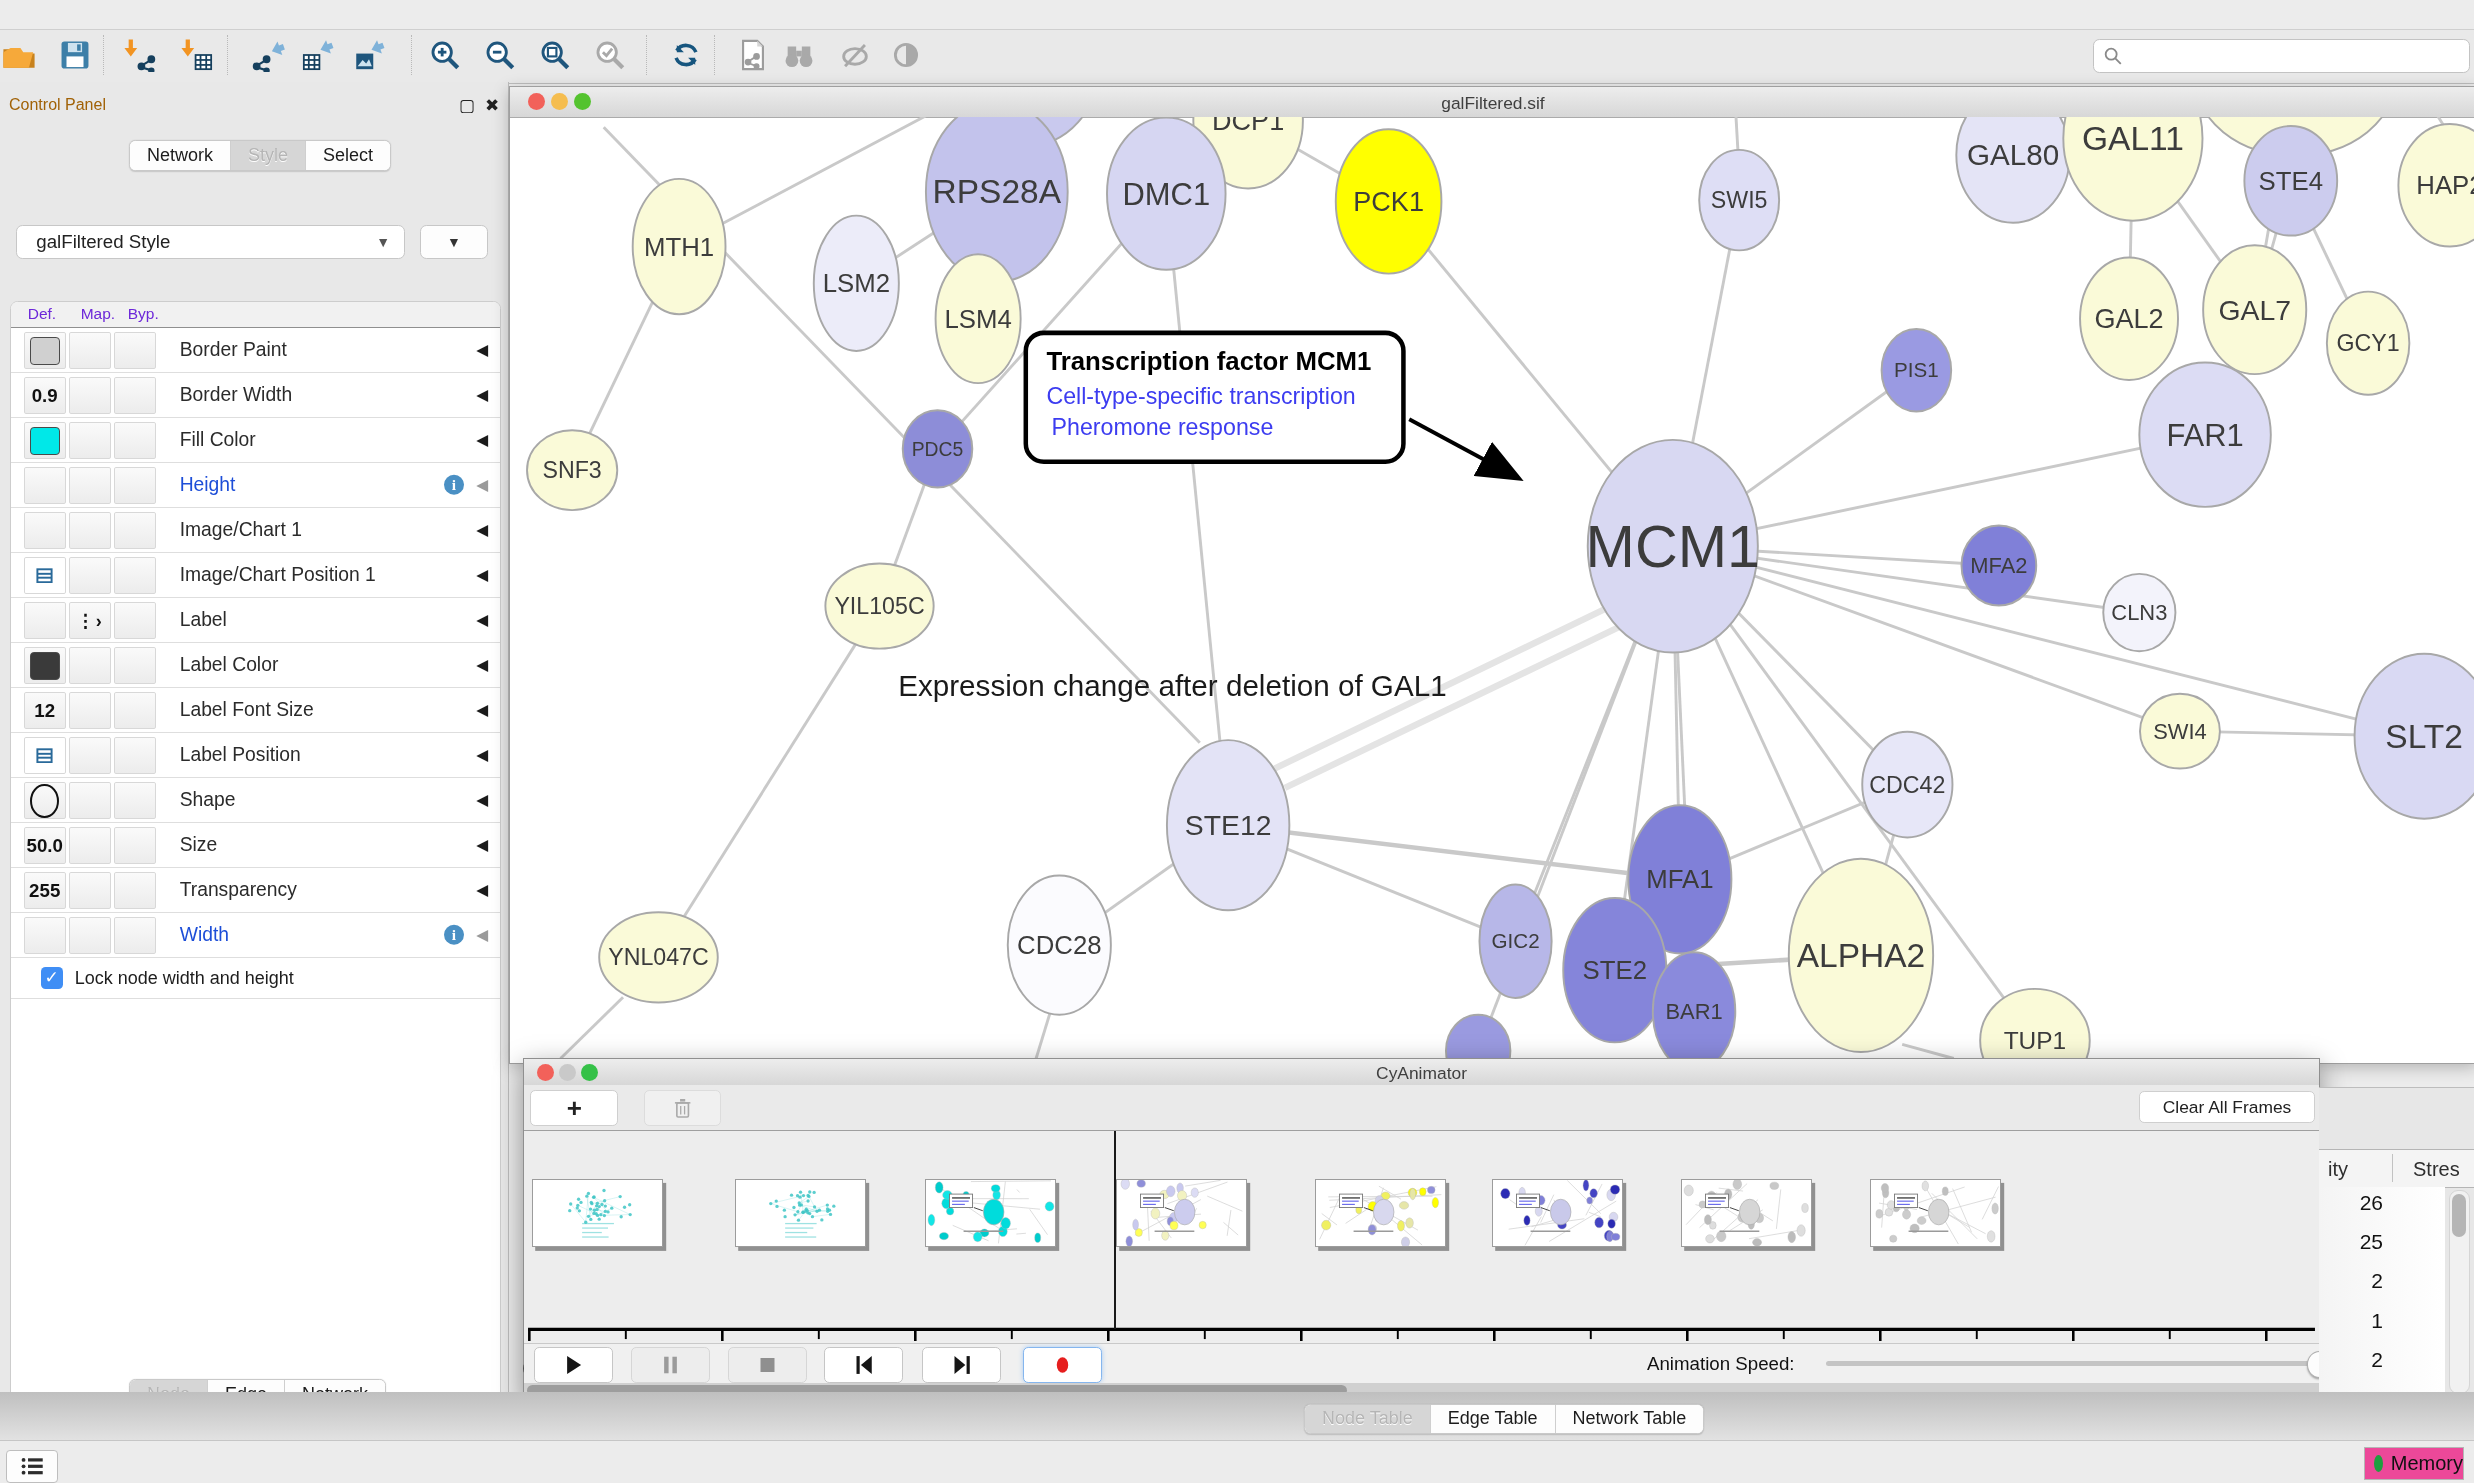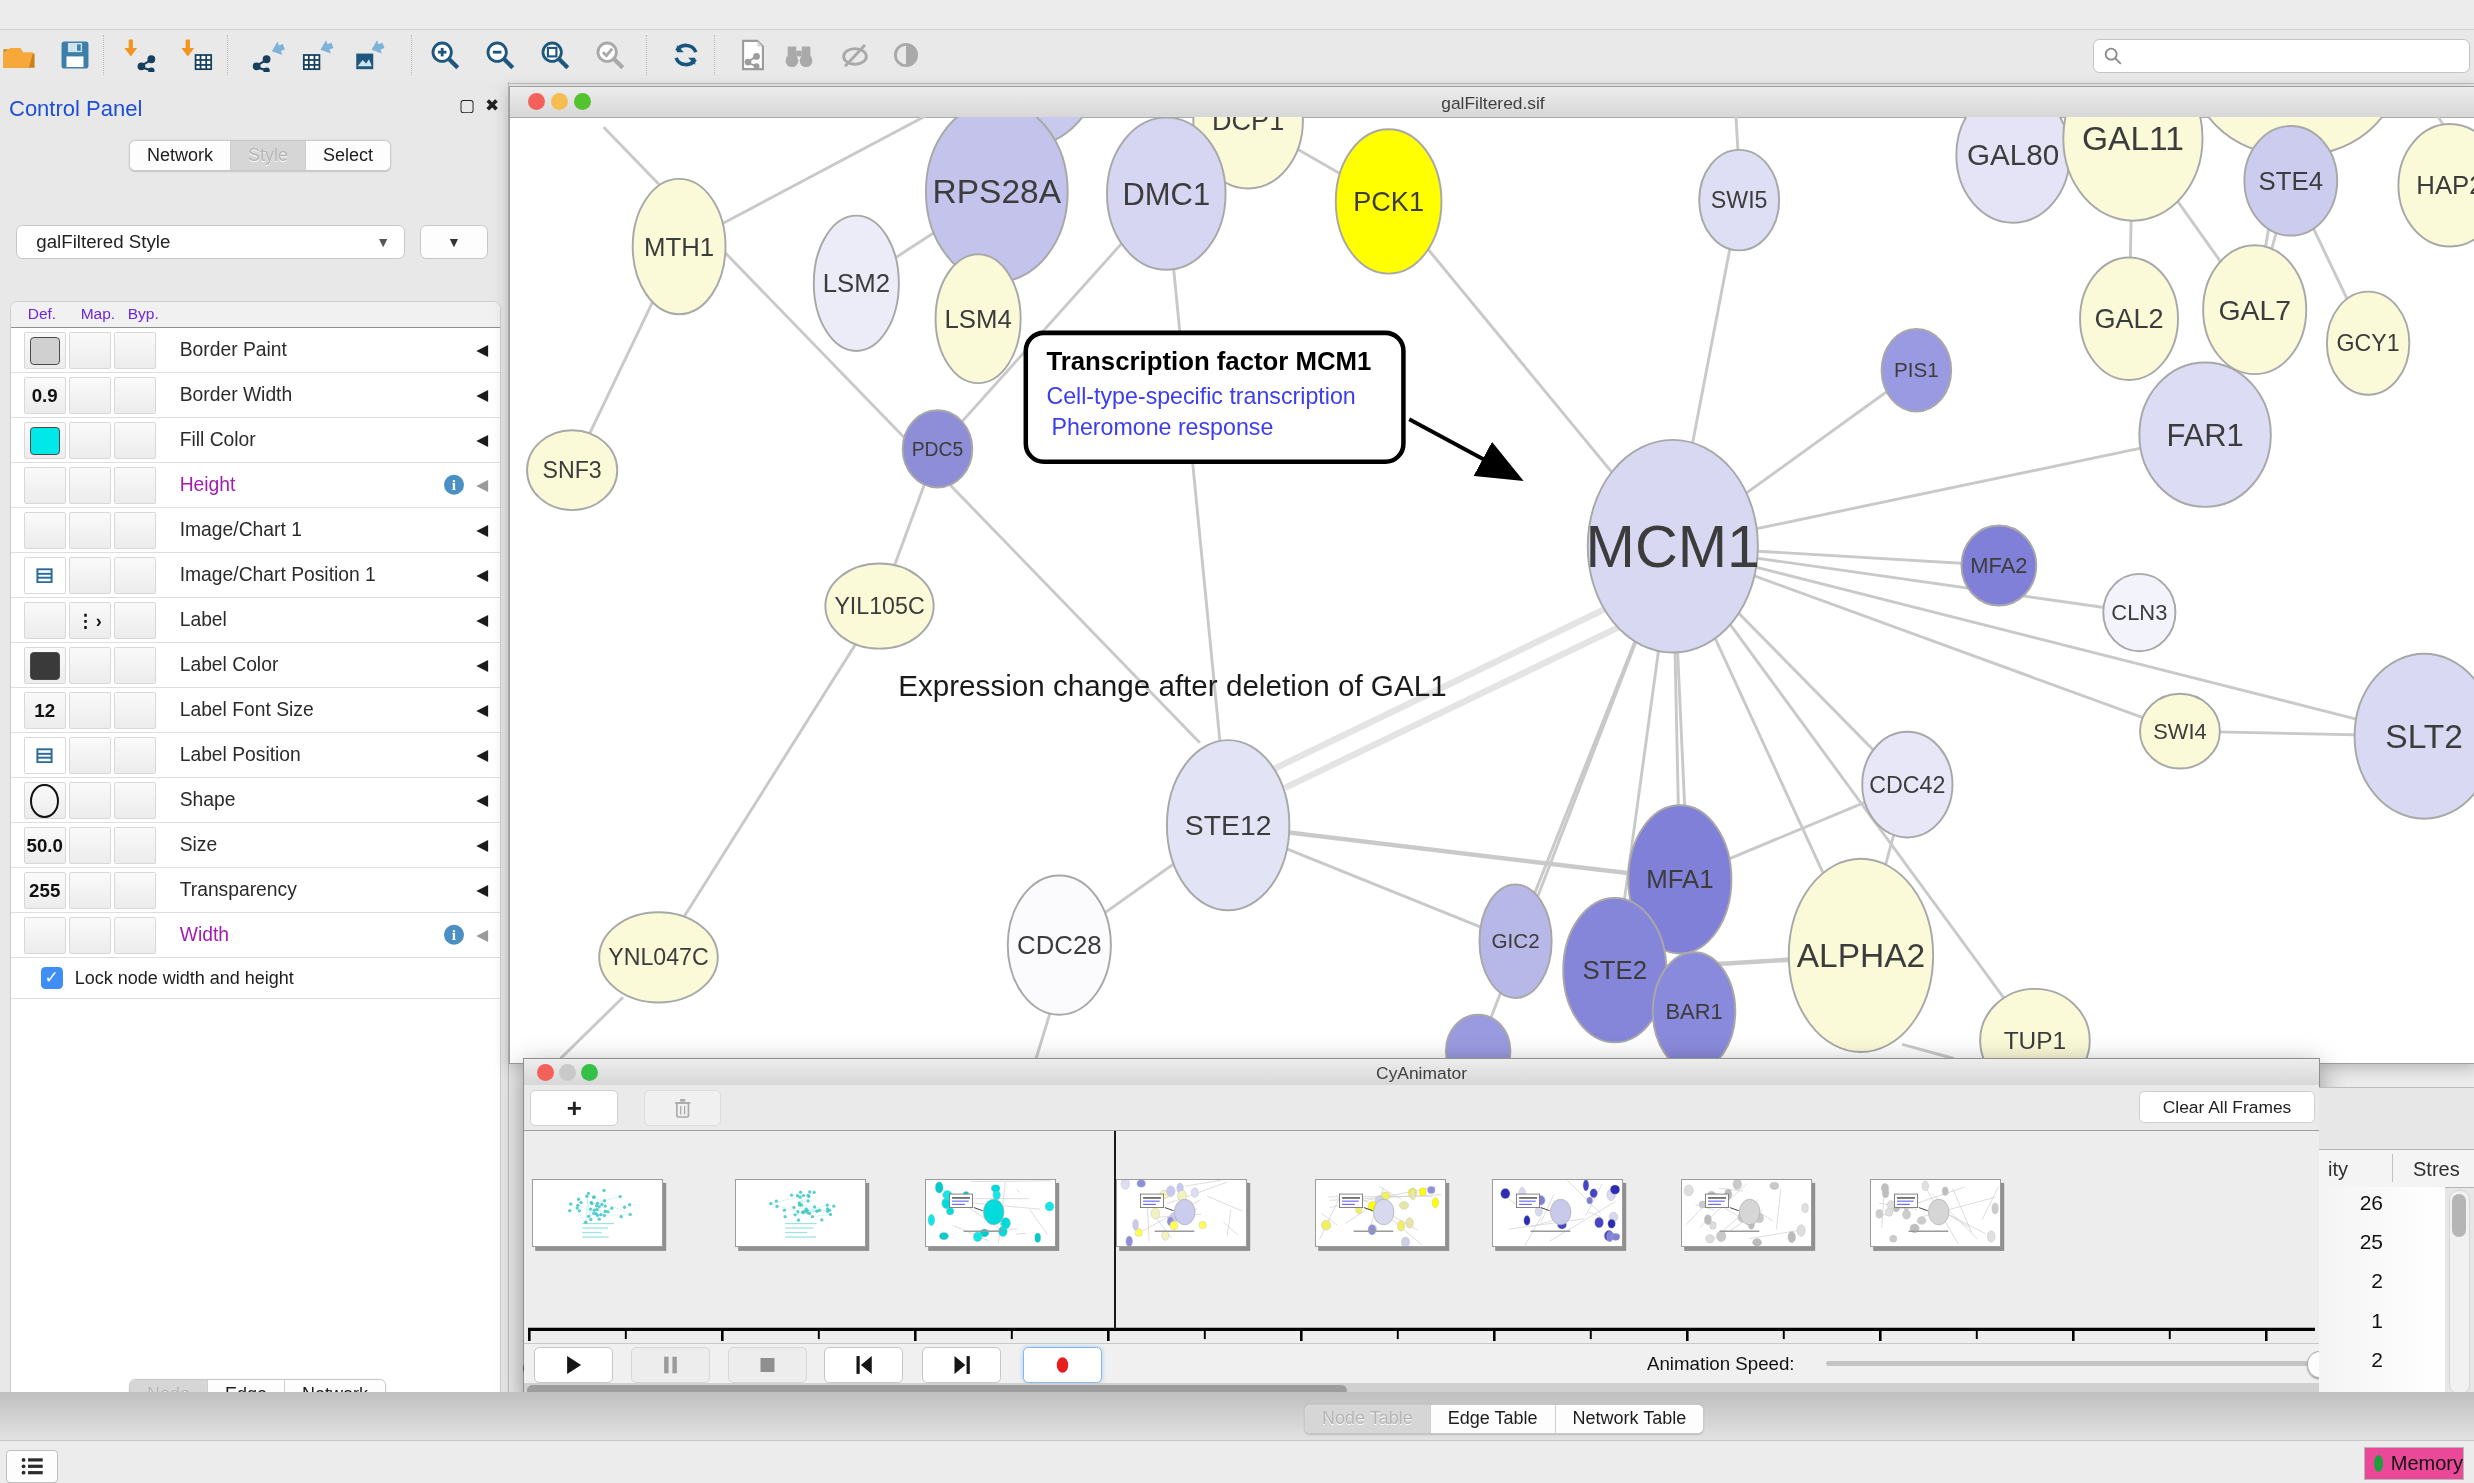--- a/index.html
+++ b/index.html
@@ -9,36 +9,36 @@
   
   #titlebar{left:0;top:0;width:2475px;height:29px;background:#ededed;}
   #app-title{width:100%;text-align:center;top:5.2px;font-size:17.4px;color:#a5a5a5;}
   .app-dot{top:26px;width:15.5px;height:20.6px;border-radius:50%;background:#cbcbcb;}
   #toolbar{left:0;top:29px;width:2475px;height:53px;background:#e9e9e9;border-top:0.6px solid #cfcfcf;border-bottom:0.6px solid #bdbdbd;}
   .tb-icon{top:7.7px;width:35px;height:35px;display:flex;align-items:center;justify-content:center;}
   .tb-sep{top:5.2px;width:0;height:40px;border-left:1.3px dotted #b9b9b9;}
   #searchbox{left:2093px;top:9px;width:375px;height:32px;background:#fff;border:1.3px solid #c3c3c3;border-radius:6.4px;display:flex;align-items:center;}
   
   #cpanel{left:0;top:82px;width:508px;height:1357px;background:#e8e8e8;border-right:1.3px solid #bdbdbd;}
-  #cp-title{left:9px;top:14px;font-size:22px;color:#1d4ed8;}
+  #cp-title{left:9px;top:14px;font-size:16px;color:#a16207;}
   .win-btn{top:13px;font-size:17px;color:#222;}
   .tab-pill{display:flex;border:0.6px solid #c9c9c9;border-radius:6.4px;overflow:hidden;background:#fdfdfd;box-shadow:0 0.6px 1.3px rgba(0,0,0,.15);}
   .tab-seg{padding:3.9px 17px;font-size:18px;color:#1c1c1c;border-right:0.6px solid #cfcfcf;background:#fdfdfd;white-space:nowrap;}
   .tab-seg:last-child{border-right:none;}
   .tab-seg.sel{background:#d6d6d6;color:#b5b5b5;text-shadow:0 0.6px 0 #fff;}
   #style-select{left:16px;top:143px;width:387px;height:32px;background:#fff;border:1.3px solid #c7c7c7;border-radius:6.4px;display:flex;align-items:center;font-size:18.7px;}
   #style-menu-btn{left:420px;top:143px;width:66px;height:32px;background:#fdfdfd;border:1.3px solid #c7c7c7;border-radius:6.4px;display:flex;align-items:center;justify-content:center;font-size:14px;color:#333;}
   #props-card{left:9.7px;top:219px;width:489px;height:1154px;background:#fff;border:1.3px solid #cdcdcd;border-radius:7.7px;overflow:hidden;}
   #props-head{height:34px;background:#e3e3e3;display:flex;align-items:center;border-bottom:0.6px solid #c6c6c6;}
   #props-title{margin-left:11.6px;font-size:19.3px;color:#2e2e2e;}
   #props-cols{height:24.5px;background:#f1f1f1;border-bottom:1.3px solid #8f8f8f;position:relative;font-size:15.5px;font-weight:normal;color:#6d28d9;}
   .prop-row{position:relative;height:44px;border-bottom:0.6px solid #dedede;}
   .prop-cell{position:absolute;top:4.5px;width:40px;height:35px;background:linear-gradient(#fafafa,#ececec);border:0.6px solid #d8d8d8;border-radius:1.9px;display:flex;align-items:center;justify-content:center;}
   .prop-label{position:absolute;left:169px;top:50%;transform:translateY(-50%);font-size:19.3px;color:#2b2b2b;}
-  .prop-label.muted{color:#a21caf;}
+  .prop-label.muted{color:#1d4ed8;}
   .prop-arrow{position:absolute;right:11.6px;top:50%;transform:translateY(-50%);font-size:15.5px;color:#1b1b1b;}
   .info-dot{position:absolute;left:433px;top:50%;transform:translateY(-50%);width:20.6px;height:20.6px;border-radius:50%;background:#4a90c4;color:#fff;font-size:15.5px;font-weight:bold;display:flex;align-items:center;justify-content:center;font-family:"Liberation Serif",serif;}
   .swatch{width:28px;height:26px;border-radius:3.9px;border:1.3px solid #4a4a4a;}
   .defnum{font-size:18.7px;font-weight:bold;color:#111;}
   #lock-row{position:relative;height:40px;border-bottom:0.6px solid #dedede;}
   #lock-box{position:absolute;left:30px;top:9px;width:22px;height:22px;border-radius:4.5px;background:#3f8ef5;color:#fff;font-size:17px;display:flex;align-items:center;justify-content:center;}
   #lock-label{position:absolute;left:64px;top:50%;transform:translateY(-50%);font-size:18px;color:#1d1d1d;}
   
   #netwin{left:509px;top:86px;width:1966px;height:976px;background:#fff;border:0.6px solid #9f9f9f;box-shadow:0 3.9px 15.5px rgba(0,0,0,.25);}
   .net-titlebar{left:0;top:0;width:100%;height:30px;background:linear-gradient(#ededed,#d7d7d7);border-bottom:0.6px solid #ababab;}

